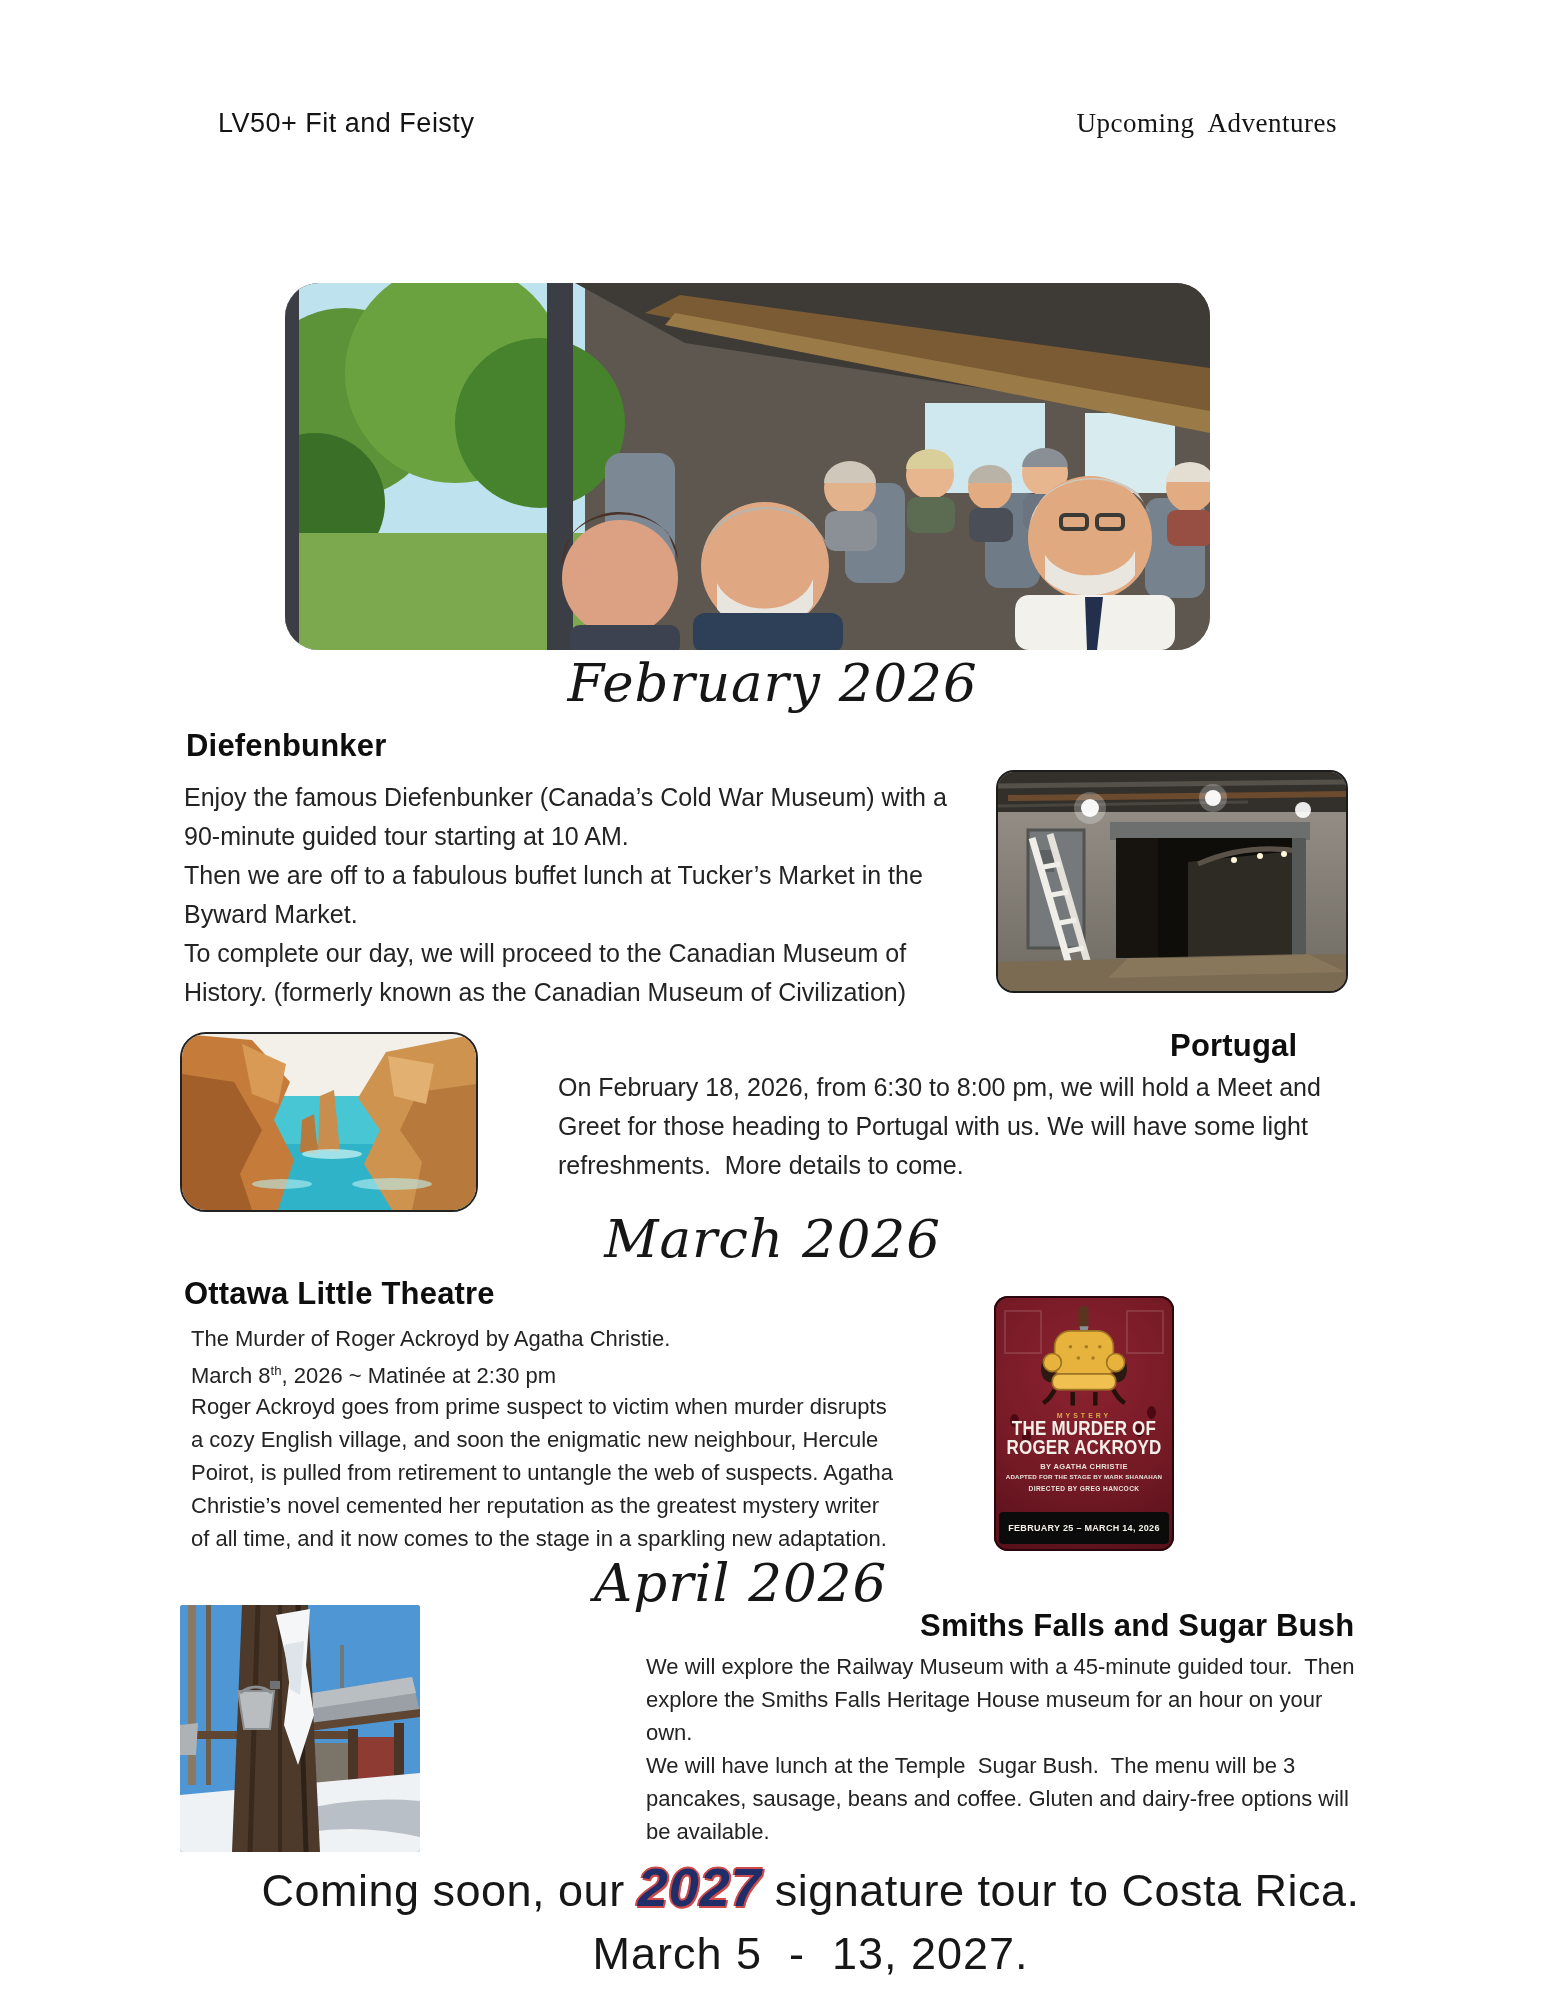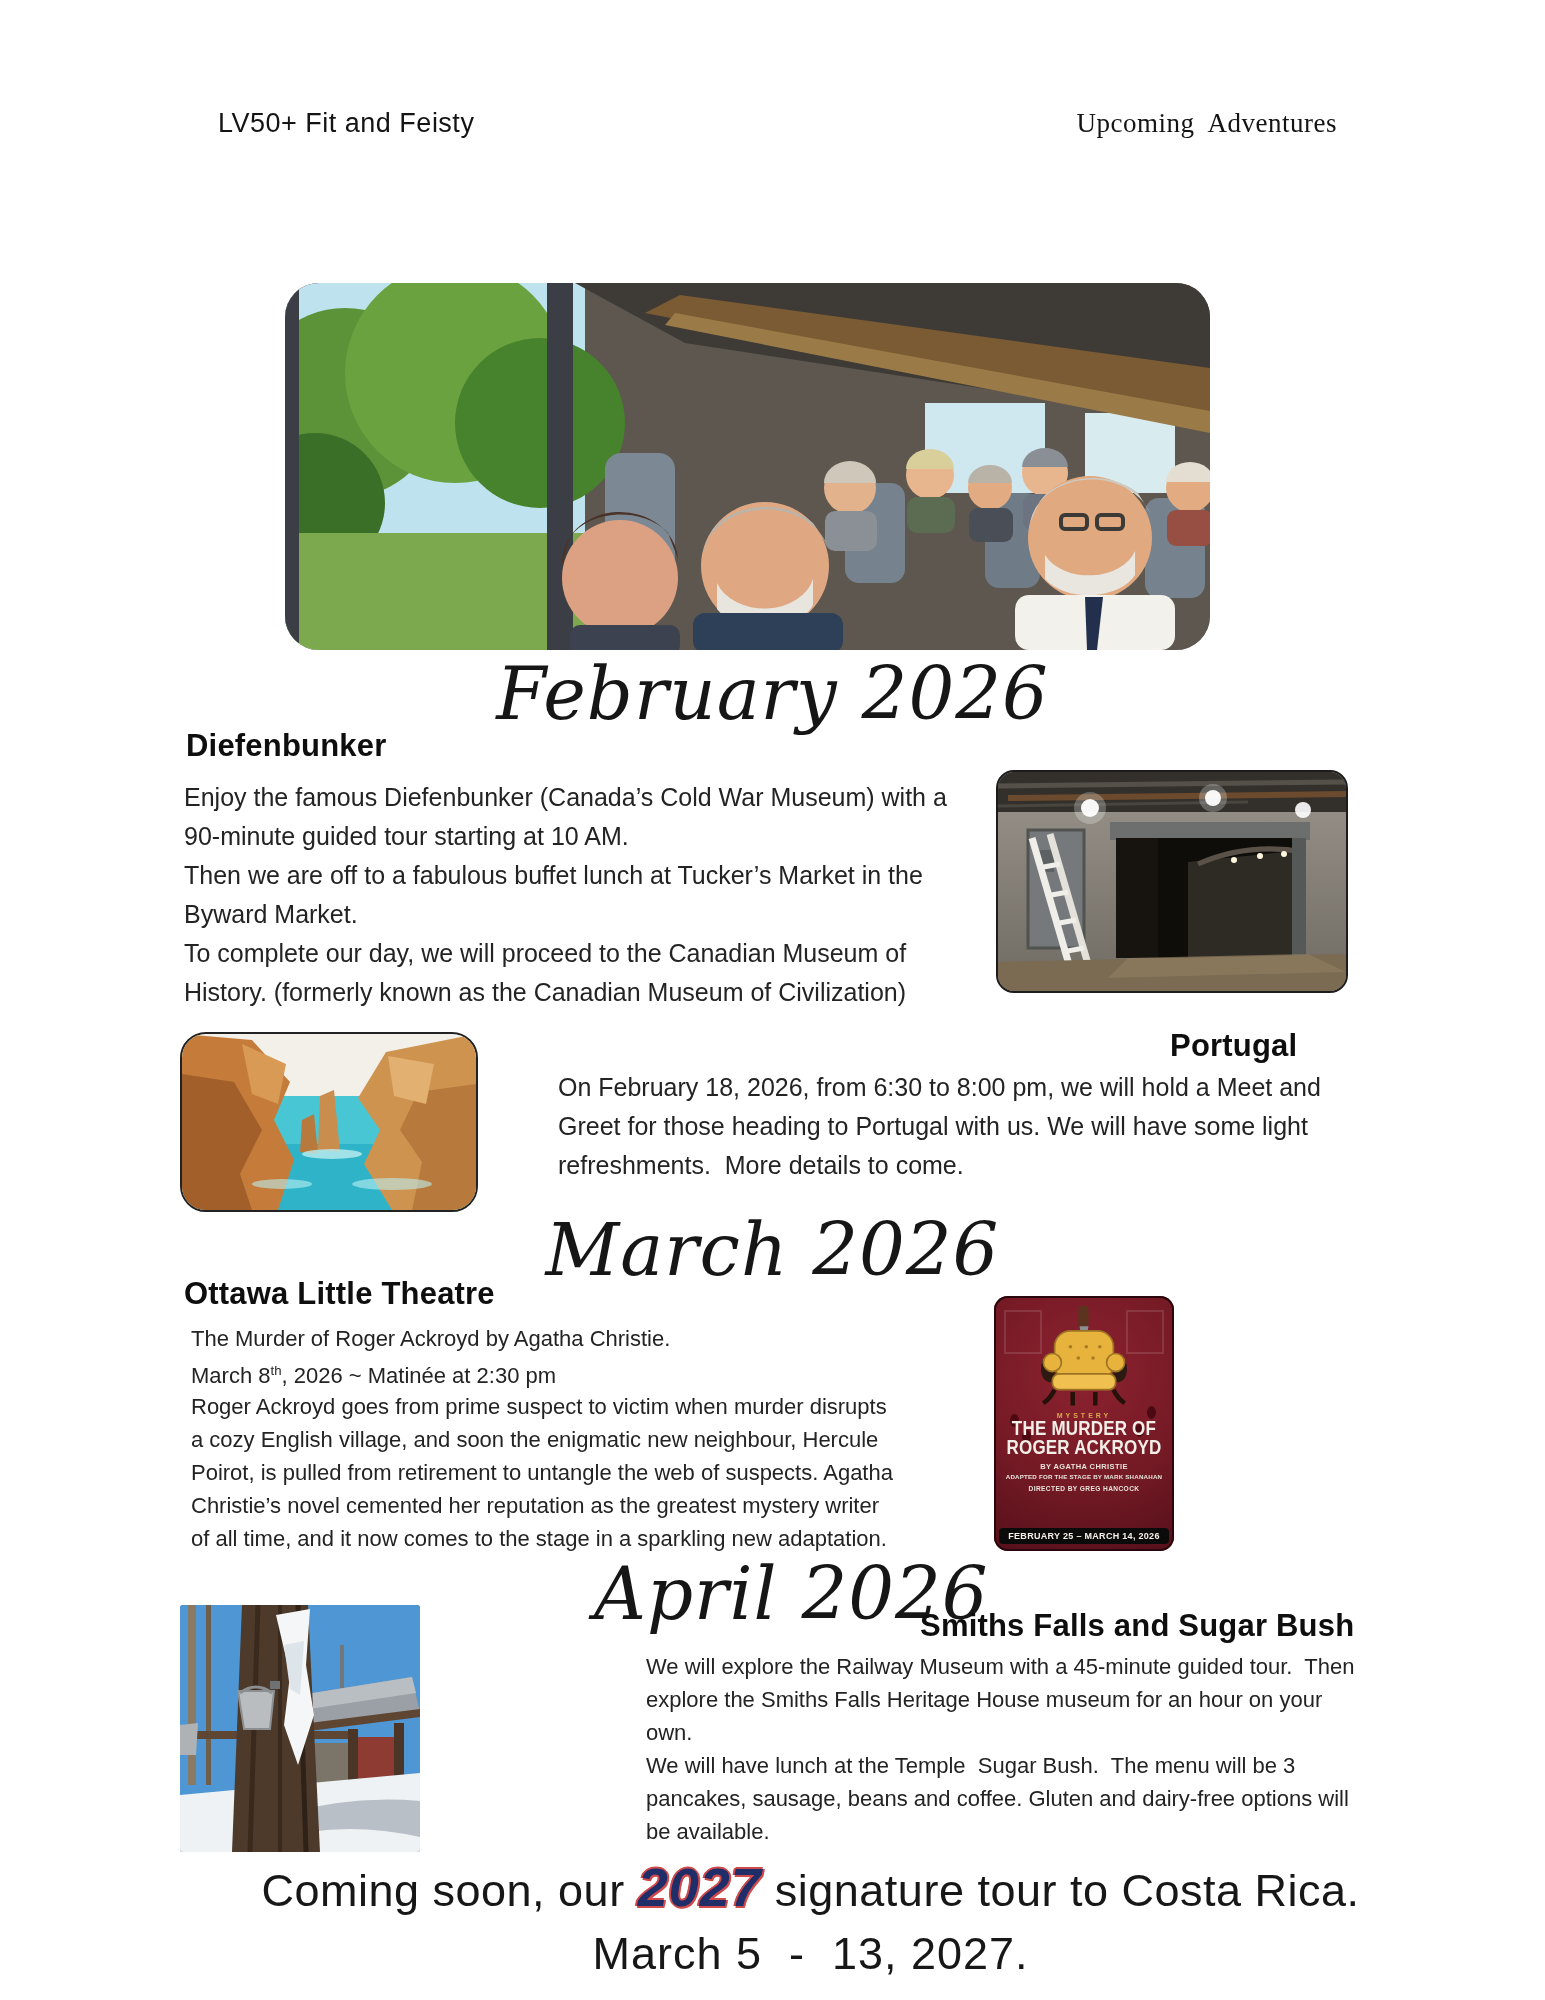--- a/index.html
+++ b/index.html
@@ -11,21 +11,21 @@
   .abs{position:absolute;}
   .pre{white-space:pre;}
   .hdr-small{font-size:27px;color:#141414;letter-spacing:0.5px;}
   .title{
     left:0;right:0;top:148px;text-align:center;
     font-size:106px;font-weight:bold;letter-spacing:-2px;
     color:#c8873c;line-height:1.05;
   }
   .month{
     font-family:"DejaVu Serif",serif;font-style:italic;
-    font-size:72px;color:#161616;letter-spacing:1px;
+    font-size:53px;color:#161616;letter-spacing:1px;
   }
   .month.center{left:0;right:0;text-align:center;}
   .h2{font-size:31px;font-weight:bold;color:#0e0e0e;letter-spacing:0.2px;}
   .body-lg{font-size:25px;line-height:39px;color:#232323;}
   .body-sm{font-size:22px;line-height:33px;color:#232323;}
   .photo{overflow:hidden;background:#777;}
   .photo svg{display:block;width:100%;height:100%;}
   .rounded-lg{border-radius:34px;}
   .rounded-md{border-radius:18px;border:2px solid #1c1c1c;}
   .rounded-sm{border-radius:26px;border:2px solid #222;}
@@ -39,21 +39,21 @@
   }
   .poster .pane{position:absolute;width:34px;height:40px;border:2px solid rgba(255,255,255,0.12);top:14px;}
   .poster .pane.l{left:10px;} .poster .pane.r{right:10px;}
   .poster .chair{margin-top:10px;width:120px;height:104px;}
   .poster .genre{font-size:7px;letter-spacing:3px;color:#d9a94a;font-weight:bold;margin-top:2px;}
   .poster .ptitle{font-size:17px;font-weight:bold;color:#f3efe8;line-height:19px;letter-spacing:0.2px;transform:scaleY(1.15);}
   .poster .pby{font-size:7.5px;font-weight:bold;color:#e8e2d8;margin-top:5px;letter-spacing:0.4px;}
   .poster .padapt{font-size:6.2px;font-weight:bold;color:#e8e2d8;margin-top:2px;letter-spacing:0.2px;}
   .poster .pdir{font-size:6.6px;font-weight:bold;color:#e8e2d8;margin-top:5px;letter-spacing:0.4px;}
   .poster .strip{
-    position:absolute;bottom:7px;left:5px;right:5px;height:16px;background:#0c0b0b;
+    position:absolute;bottom:7px;left:5px;right:5px;height:32px;background:#0c0b0b;
     border-radius:4px;display:flex;align-items:center;justify-content:center;
     font-size:9px;font-weight:bold;color:#f4f1ea;letter-spacing:0.3px;
   }
   .fp{position:absolute;width:9px;height:13px;border-radius:50%;background:#45060e;opacity:0.85;}
 
   
   .footer{left:0;right:0;top:1856px;text-align:center;transform:translateX(38px);}
   .footer .line1{font-size:45px;color:#171717;letter-spacing:0.5px;}
   .footer .year{
     font-size:54px;font-weight:bold;font-style:italic;color:#1f2d69;

